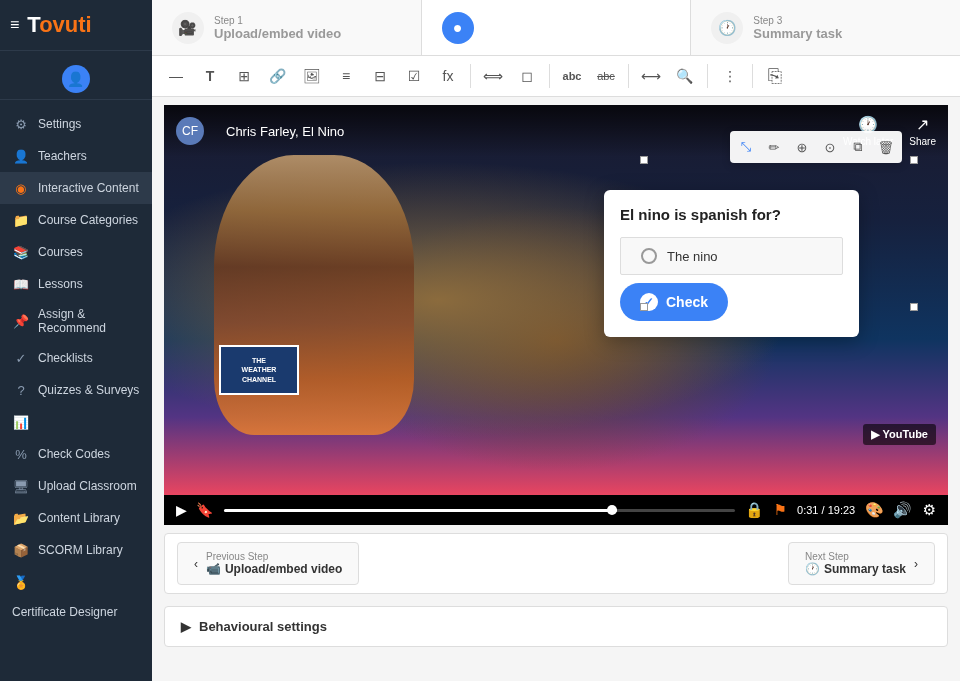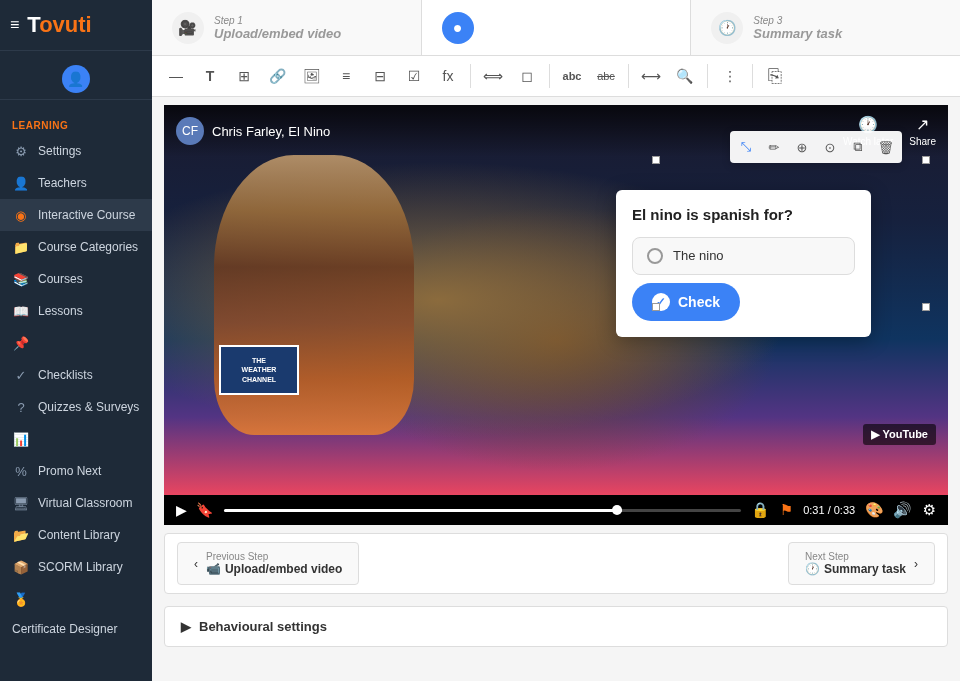--- a/index.html
+++ b/index.html
@@ -92,21 +92,21 @@
       width: 32px;
       height: 32px;
       border-radius: 50%;
       display: flex;
       align-items: center;
       justify-content: center;
       font-size: 15px;
     }
     .step-icon.blue { background: #e8f0fe; color: #3b82f6; }
     .step-icon.gray { background: #f0f0f0; color: #888; }
-    .step-text { display: flex; flex-direction: column; font-style: italic; }
+    .step-text { display: flex; flex-direction: column; }
     .step-num { font-size: 10px; color: #888; }
     .step-label { font-size: 13px; font-weight: 600; color: #333; }
     .step.active .step-label { color: #3b82f6; }
     .step.inactive .step-label { color: #999; }
 
     
     #toolbar {
       background: #fff;
       border-bottom: 1px solid #ddd;
       display: flex;
@@ -201,21 +201,21 @@
       top: 0; left: 0; right: 0;
       background: linear-gradient(180deg, rgba(0,0,0,0.7) 0%, transparent 100%);
       padding: 10px 12px;
       display: flex;
       align-items: center;
       justify-content: space-between;
     }
     #video-channel-info {
       display: flex;
       align-items: center;
-      gap: 8px;
+      gap: 22px;
       color: #fff;
     }
     #channel-avatar {
       width: 28px;
       height: 28px;
       border-radius: 50%;
       background: #5a7ab8;
       display: flex;
       align-items: center;
       justify-content: center;
@@ -279,24 +279,25 @@
     .quiz-tool-btn.active { color: #3b82f6; }
 
     #quiz-question {
       font-size: 15px;
       font-weight: 600;
       color: #222;
       margin-bottom: 14px;
     }
     .quiz-option {
       display: flex;
+      align-items: center;
       gap: 10px;
-      padding: 10px 14px;
+      padding: 10px 20px;
       border: 1px solid #ddd;
-      border-radius: 8px;
+      border-radius: 2px;
       margin-bottom: 8px;
       cursor: pointer;
       background: #f8f8f8;
     }
     .quiz-radio {
       width: 16px;
       height: 16px;
       border: 2px solid #999;
       border-radius: 50%;
       flex-shrink: 0;
@@ -435,67 +436,67 @@
     <span id="hamburger-icon">≡</span>
     <span id="logo">T<span>ovuti</span></span>
   </div>
 
   <div style="display:flex; flex-direction:column; gap:2px; padding: 8px 0;">
     <div style="display:flex; justify-content:center; gap:6px; padding: 6px 0; border-bottom:1px solid #2d3a4a;">
       <div class="sidebar-icon" style="width:28px;height:28px;border-radius:50%;background:#3b82f6;color:#fff;font-size:14px;display:flex;align-items:center;justify-content:center;">👤</div>
     </div>
   </div>
 
-  <div class="sidebar-section-label">LEARNING</div>
 
   <div class="sidebar-item">
     <span class="sidebar-icon">⚙</span>
     <span>Settings</span>
   </div>
   <div class="sidebar-item">
     <span class="sidebar-icon">👤</span>
     <span>Teachers</span>
   </div>
   <div class="sidebar-item active">
     <span class="sidebar-icon orange">◉</span>
-    <span>Interactive Course</span>
+    <span>Interactive Content</span>
   </div>
   <div class="sidebar-item">
     <span class="sidebar-icon">📁</span>
     <span>Course Categories</span>
   </div>
   <div class="sidebar-item">
     <span class="sidebar-icon">📚</span>
     <span>Courses</span>
   </div>
   <div class="sidebar-item">
     <span class="sidebar-icon">📖</span>
     <span>Lessons</span>
   </div>
   <div class="sidebar-item">
     <span class="sidebar-icon">📌</span>
+    <span>Assign &amp; Recommend</span>
   </div>
   <div class="sidebar-item">
     <span class="sidebar-icon">✓</span>
     <span>Checklists</span>
   </div>
   <div class="sidebar-item">
     <span class="sidebar-icon">?</span>
     <span>Quizzes &amp; Surveys</span>
   </div>
   <div class="sidebar-item">
     <span class="sidebar-icon">📊</span>
   </div>
   <div class="sidebar-item">
     <span class="sidebar-icon">%</span>
-    <span>Promo Next</span>
+    <span>Check Codes</span>
   </div>
   <div class="sidebar-item">
     <span class="sidebar-icon">🖥</span>
-    <span>Virtual Classroom</span>
+    <span>Upload Classroom</span>
   </div>
   <div class="sidebar-item">
     <span class="sidebar-icon">📂</span>
     <span>Content Library</span>
   </div>
   <div class="sidebar-item">
     <span class="sidebar-icon">📦</span>
     <span>SCORM Library</span>
   </div>
 
@@ -588,21 +589,21 @@
 
         <div id="quiz-toolbar" style="top:26px; right:46px; z-index:20;">
           <div class="quiz-tool-btn active">⤡</div>
           <div class="quiz-tool-btn">✏</div>
           <div class="quiz-tool-btn">⊕</div>
           <div class="quiz-tool-btn">⊙</div>
           <div class="quiz-tool-btn">⧉</div>
           <div class="quiz-tool-btn">🗑</div>
         </div>
 
-        <div id="quiz-wrapper" style="position:absolute; top:55px; right:22px; z-index:15;">
+        <div id="quiz-wrapper" style="position:absolute; top:55px; right:34px; z-index:15;">
           <div id="resize-handle-tl"></div>
           <div id="resize-handle-tr"></div>
           <div id="quiz-overlay" style="position:relative; width:255px; padding:16px; background:#fff; border-radius:6px; box-shadow: 0 4px 20px rgba(0,0,0,0.3);">
             <p id="quiz-question">El nino is spanish for?</p>
 
             <div class="quiz-option">
               <div class="quiz-radio"></div>
               <span class="quiz-option-text">The nino</span>
             </div>
 
@@ -621,21 +622,21 @@
       <div id="video-controls">
         <button class="vc-btn">▶</button>
         <button class="vc-btn">🔖</button>
         <div id="progress-bar">
           <div id="progress-fill"></div>
           <div id="progress-thumb"></div>
         </div>
         <span class="vc-icon">🔒</span>
         <span class="vc-icon" style="color:#f97316;">⚑</span>
         <span class="vc-time">
-          <span>0:31</span> / <span>0:33</span>
+          <span>0:31</span> / <span>19:23</span>
         </span>
         <span class="vc-icon">🎨</span>
         <span class="vc-icon">🔊</span>
         <span class="vc-icon">⚙</span>
       </div>
     </div>
 
     <div id="nav-footer" style="margin:8px 12px; border-radius:4px; border:1px solid #ddd;">
       <button class="nav-step-btn">
         <span>‹</span>

